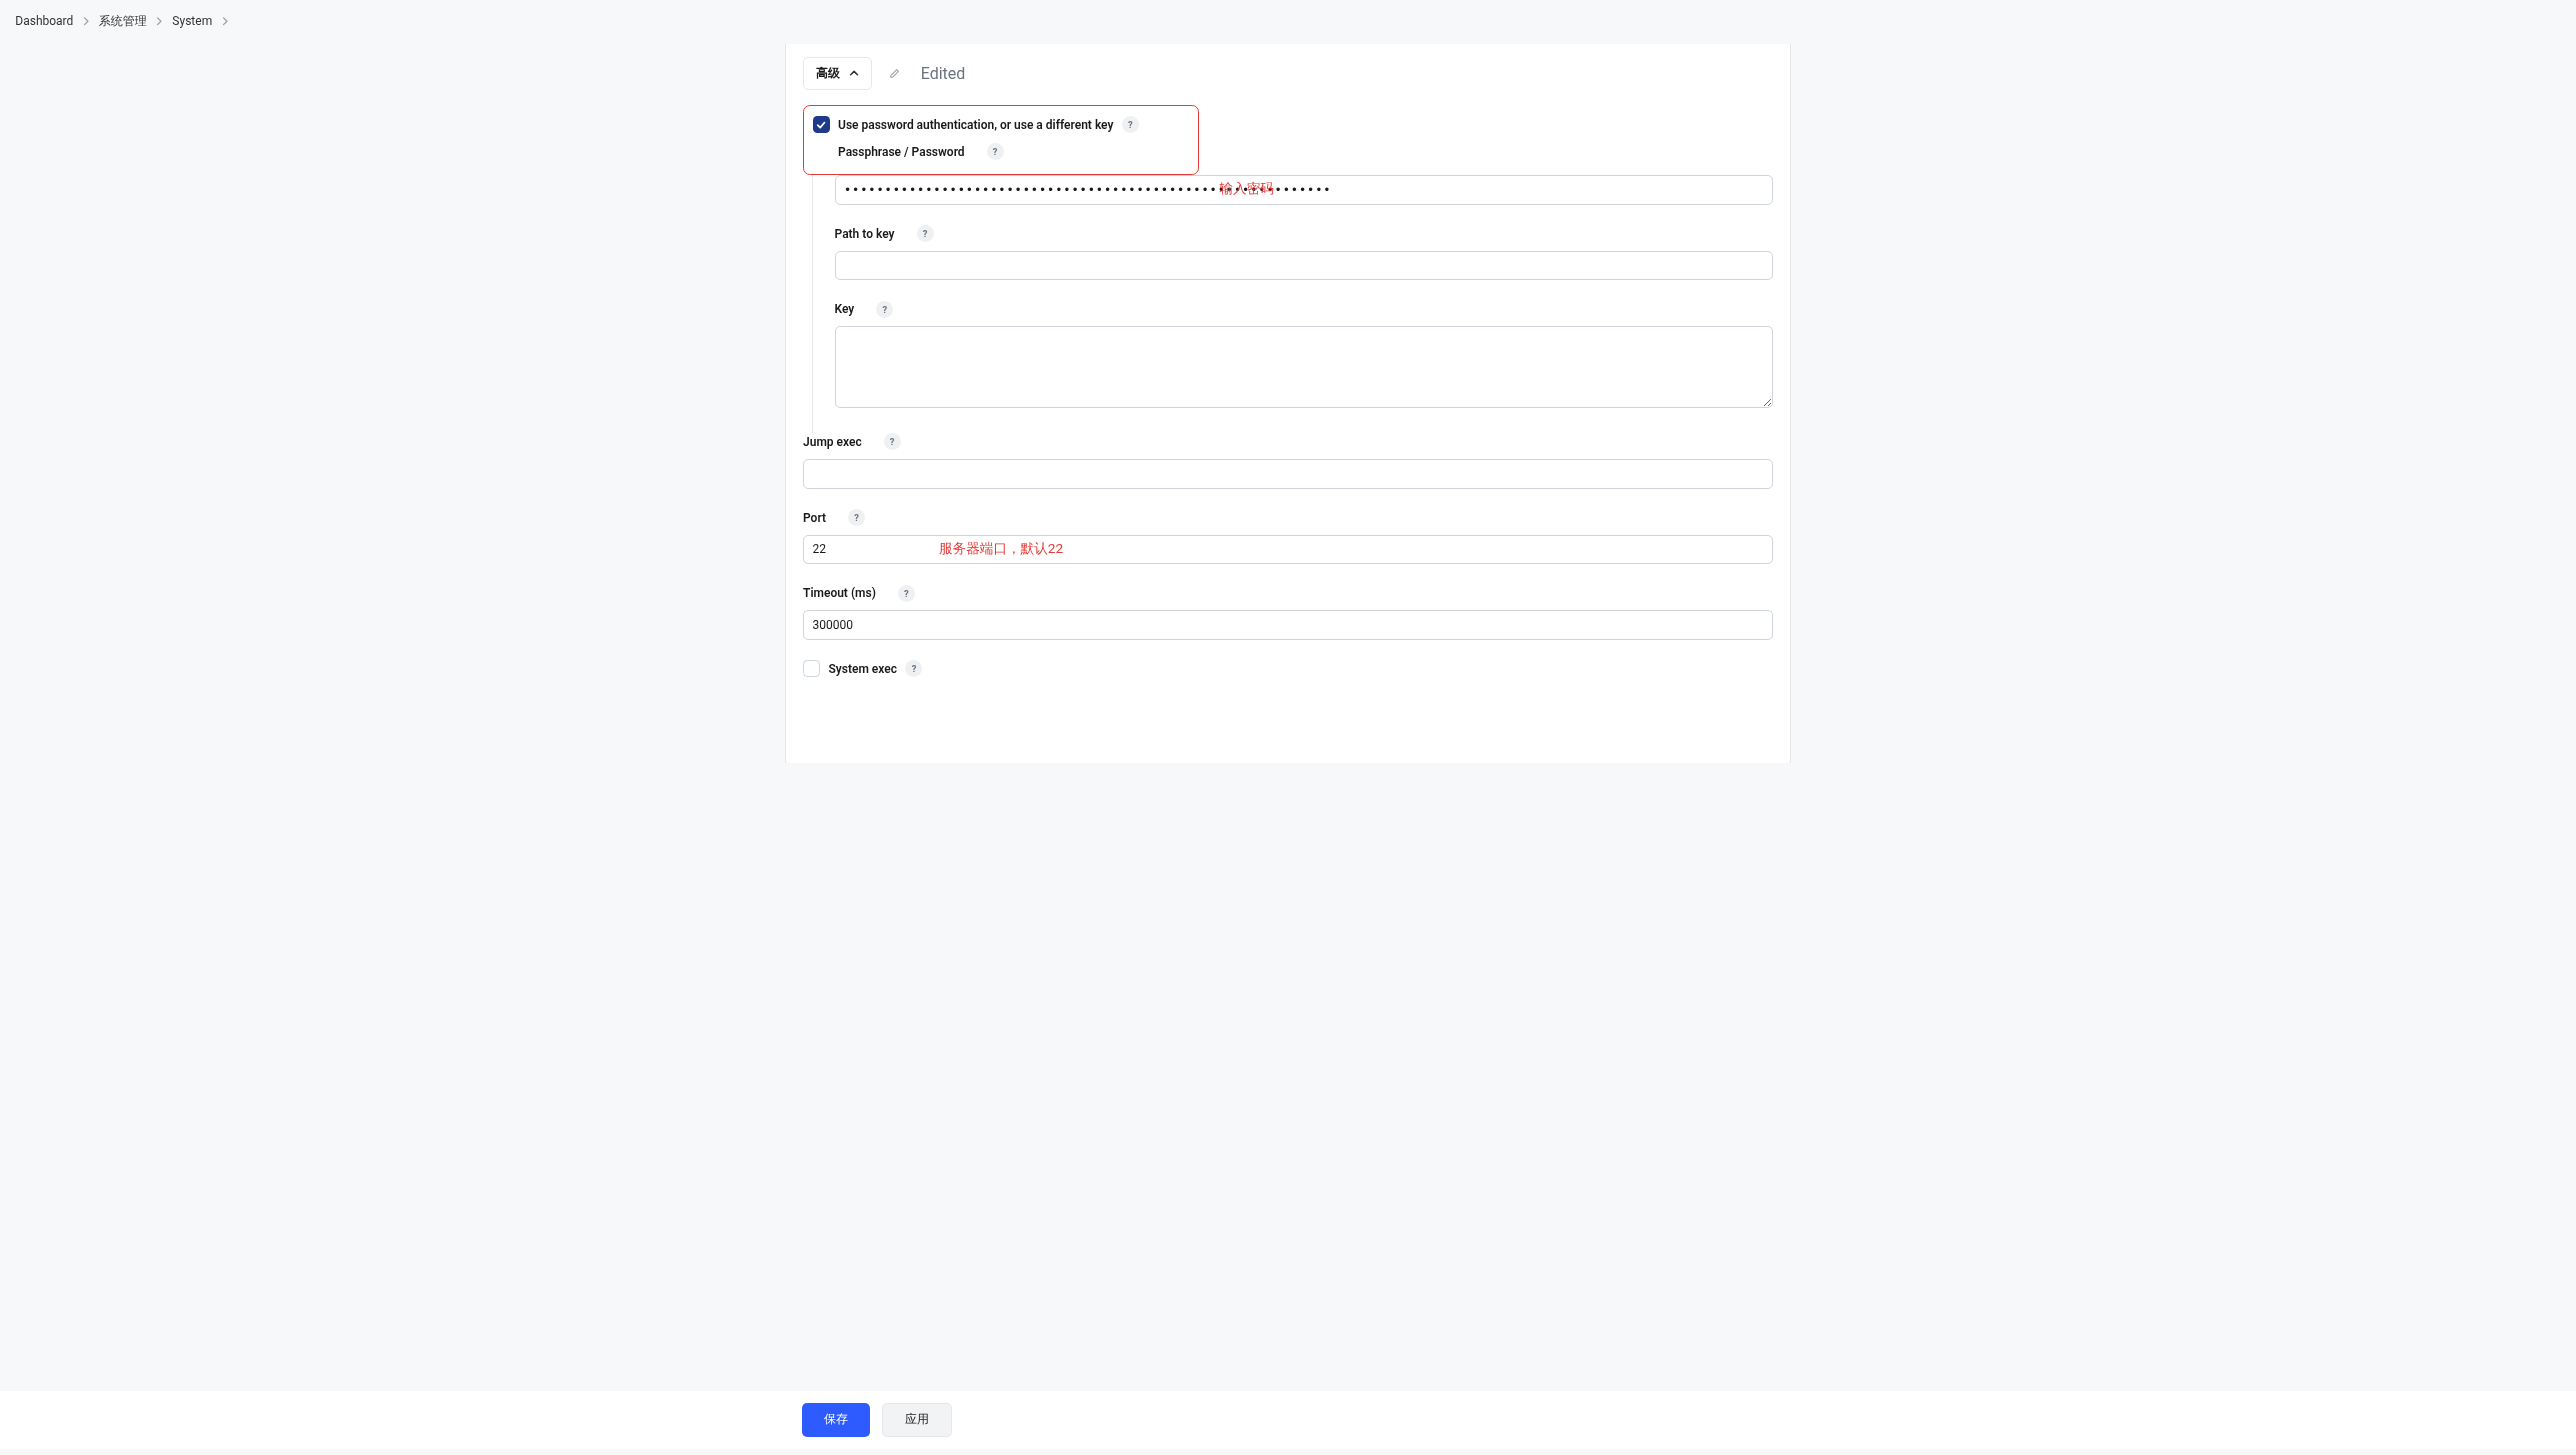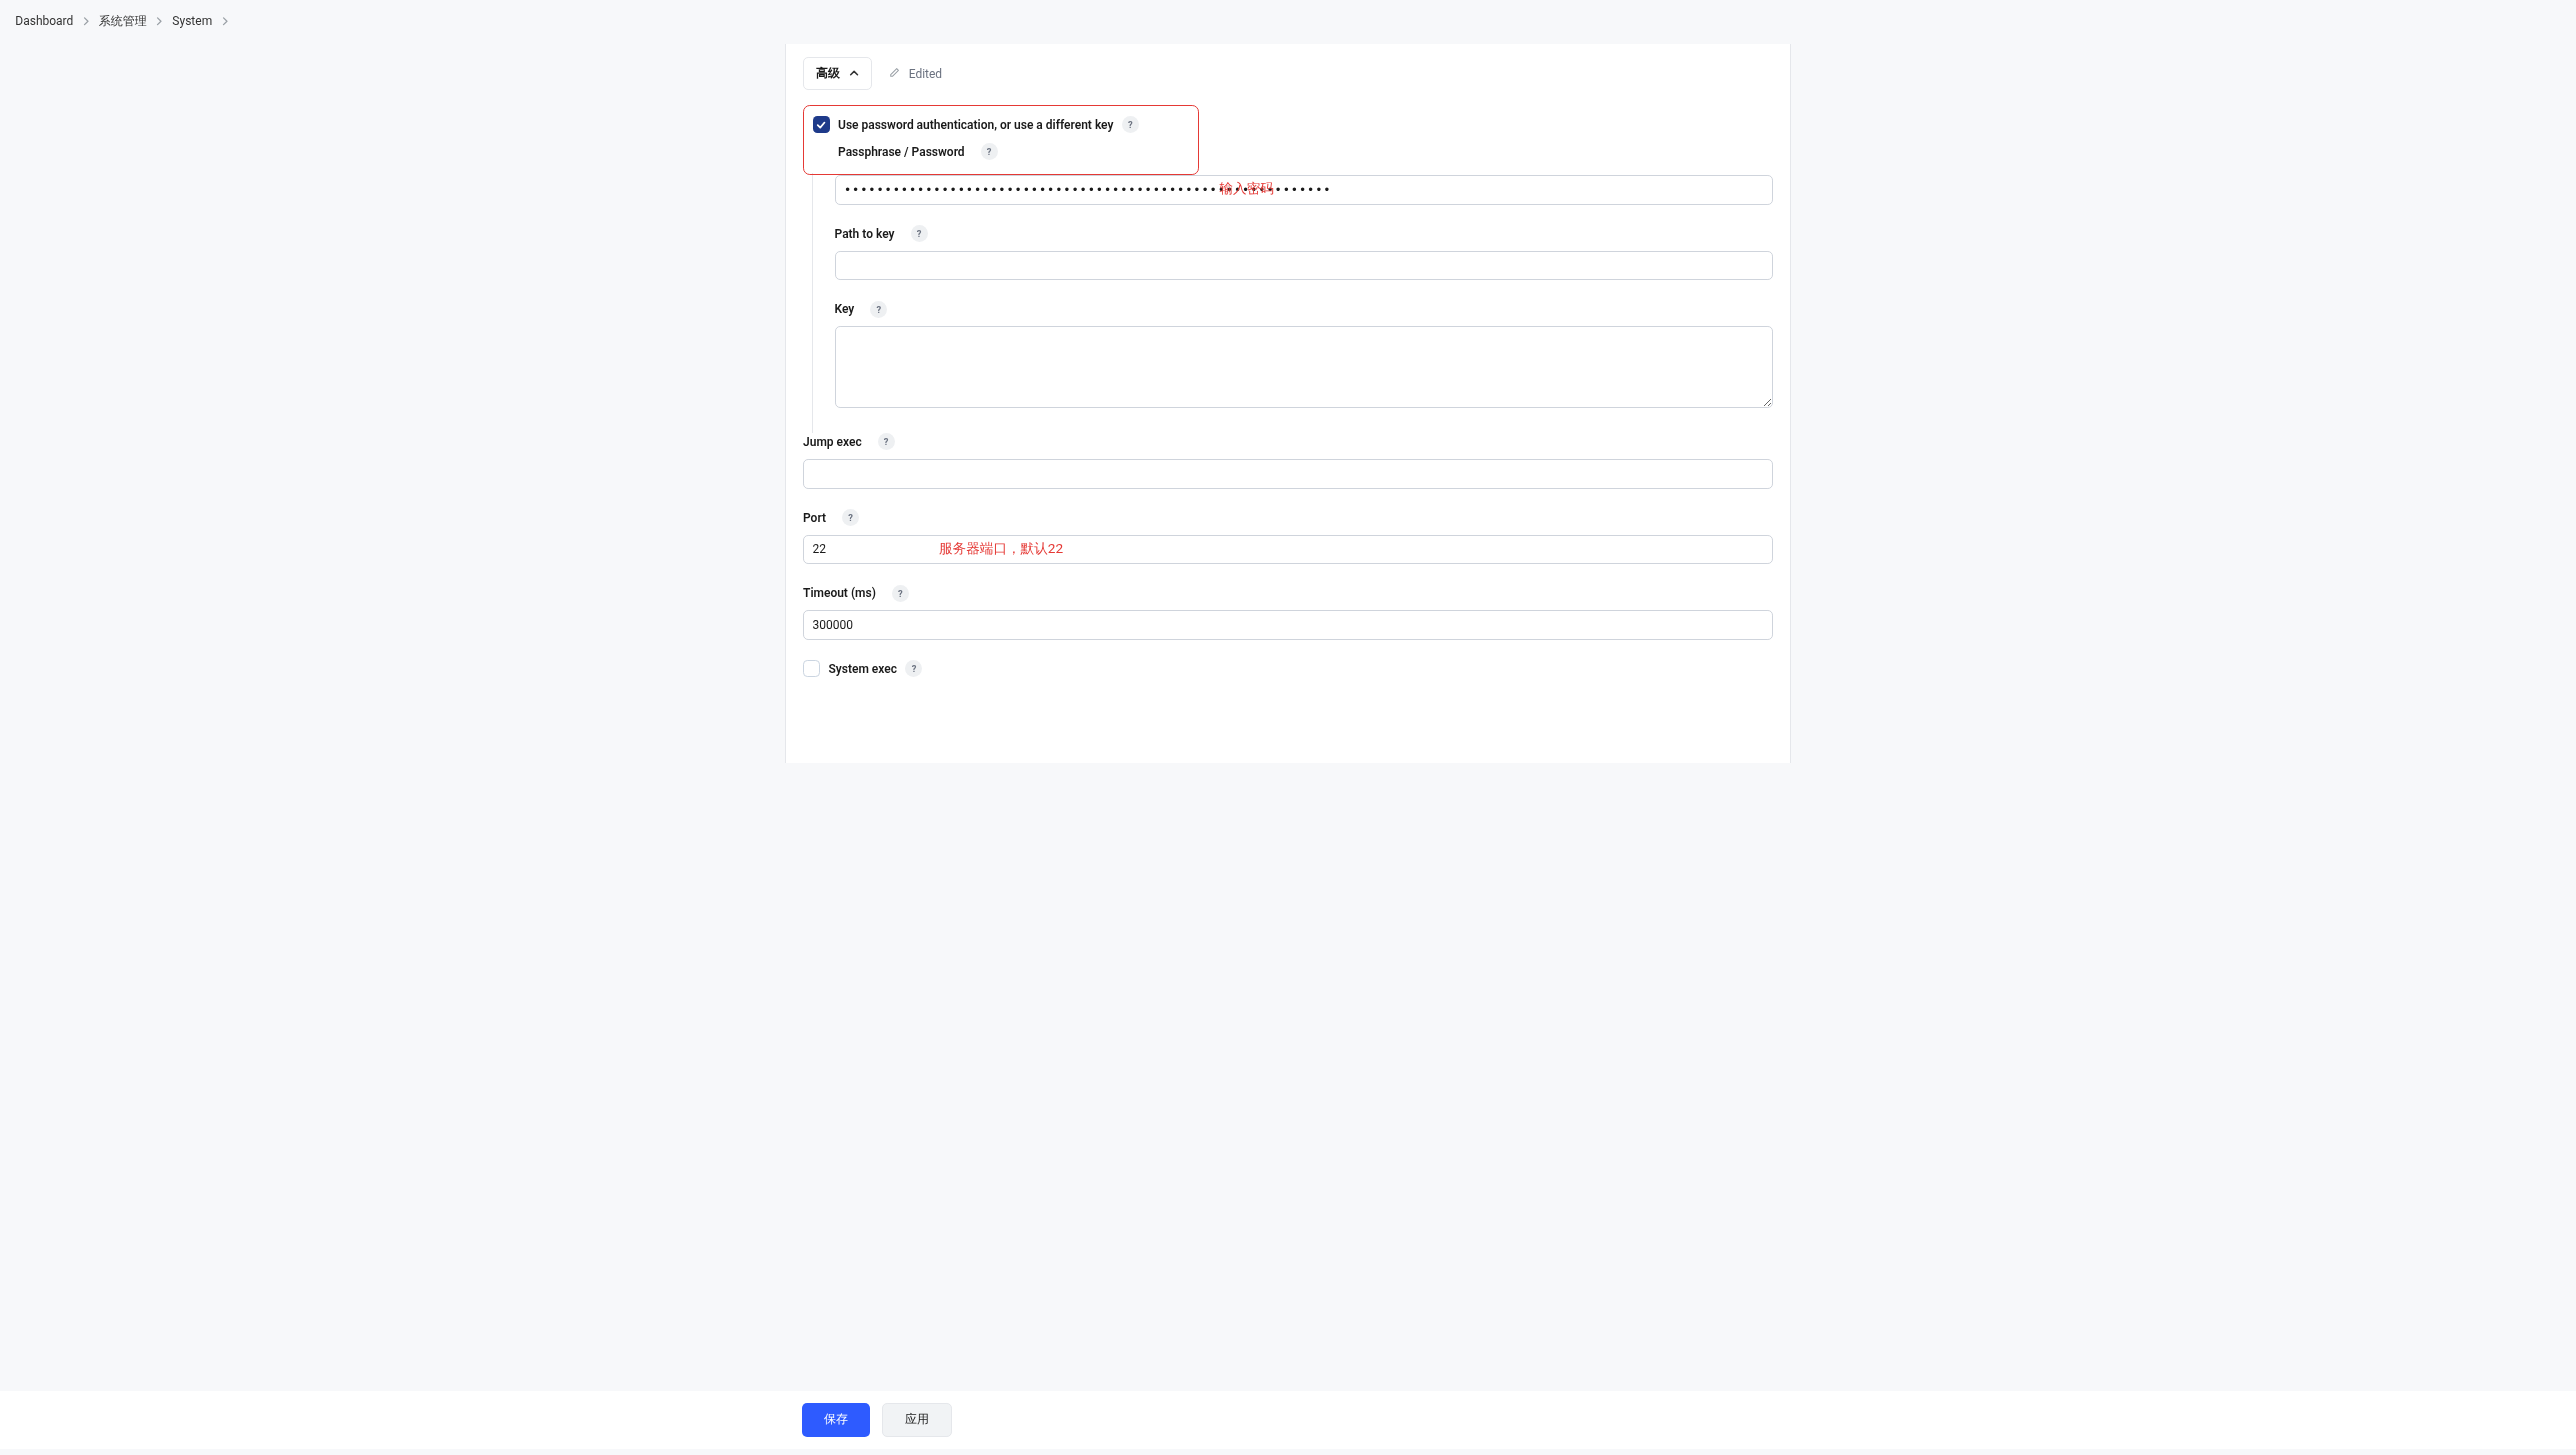--- a/index.html
+++ b/index.html
@@ -68,24 +68,24 @@
       font-size: 12px;
       font-weight: 600;
       color: #1a1a1a;
     }
     .adv-btn .chev {
       width: 10.2px; height: 10.2px;
       display: inline-flex; align-items: center; justify-content: center;
     }
     .edited {
       display: inline-flex;
-      align-items: flex-end;
-      gap: 8px;
+      align-items: center;
+      gap: 20px;
       color: #6b7280;
-      font-size: 12px;
+      font-size: 16px;
     }
 
     
     .highlight-box {
       border: 1.7px solid #e53935;
       border-radius: 6.8px;
       padding: 10.2px 8.5px 3.4px 8.5px;
       margin-bottom: 0;
       position: relative;
     }
@@ -149,21 +149,21 @@
       padding-bottom: 1.7px;
     }
 
     
     .field {
       margin-bottom: 20.5px;
     }
     .field-label-row {
       display: flex;
       align-items: center;
-      gap: 16px;
+      gap: 22px;
       margin-bottom: 8.5px;
     }
     .field-label {
       font-size: 12px;
       font-weight: 600;
       color: #1a1a1a;
     }
     .text-input, .textarea {
       width: 100%;
       border: 0.9px solid #cfd4dc;

